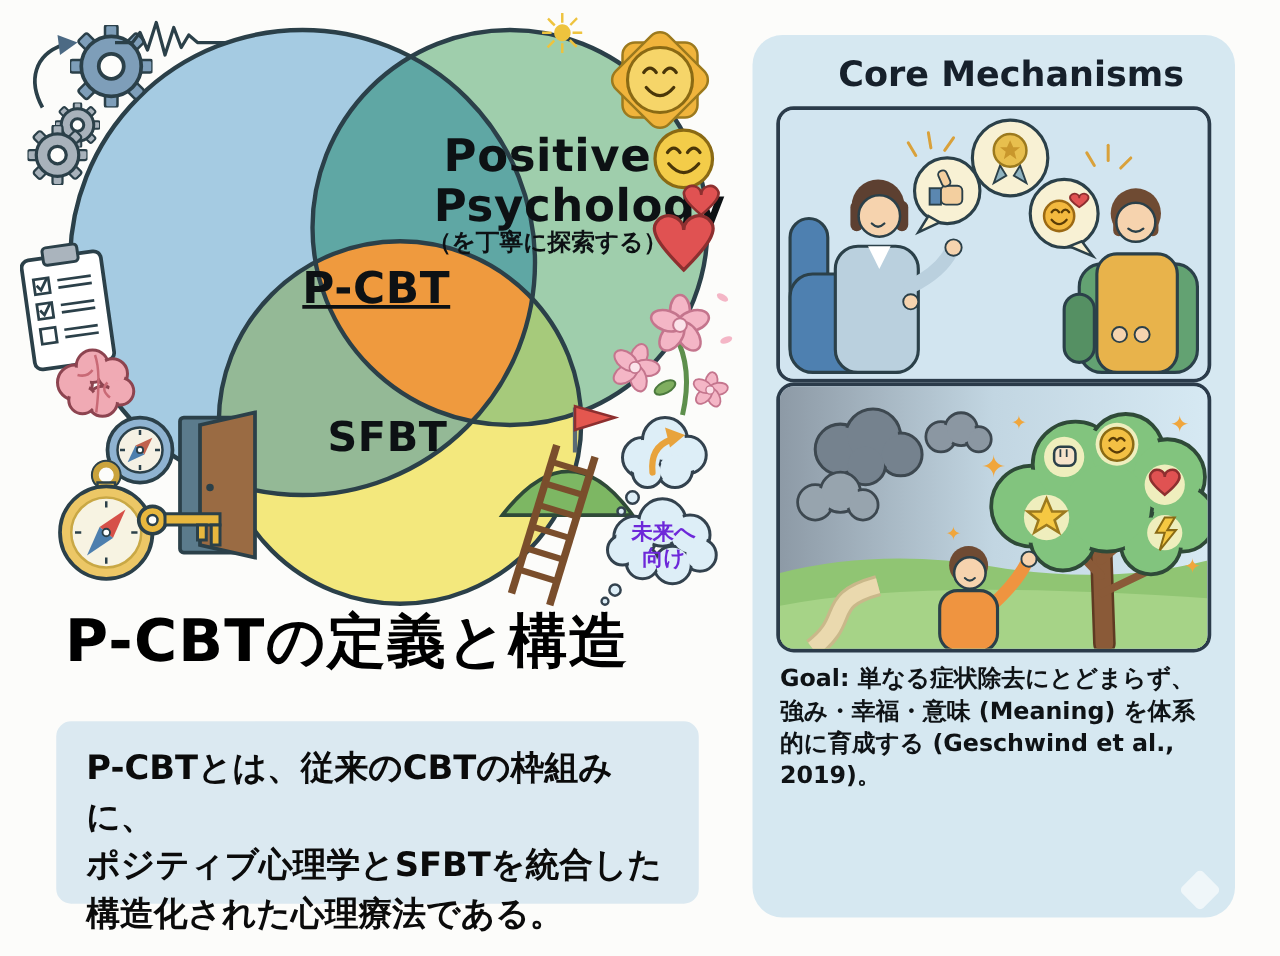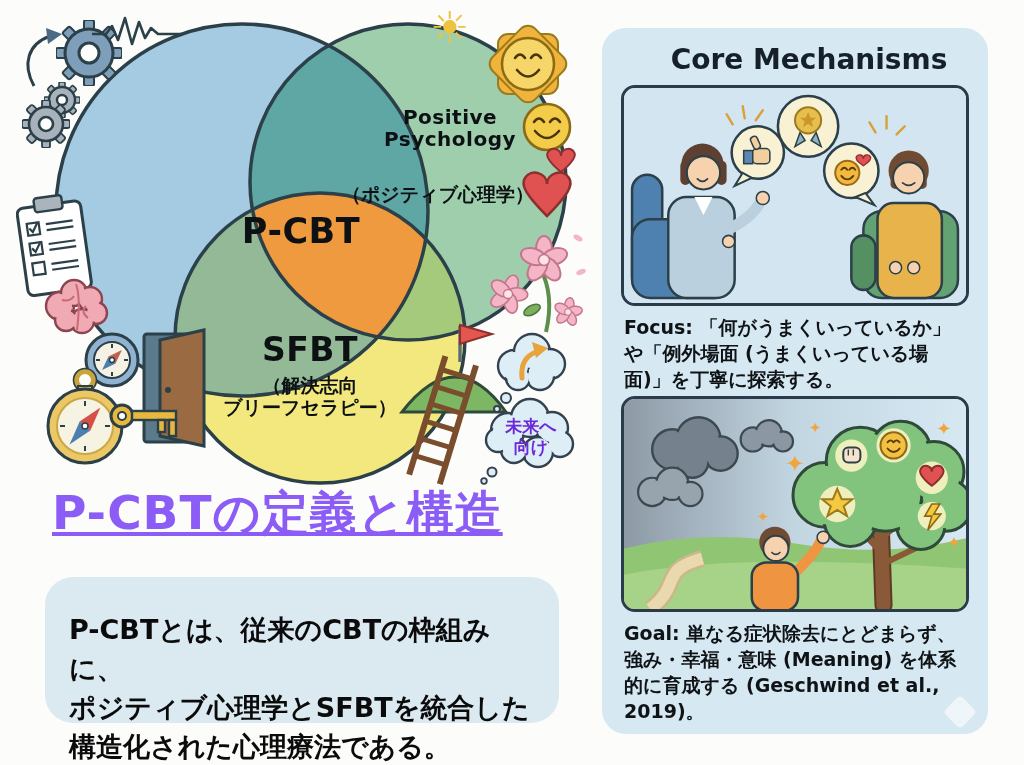--- a/index.html
+++ b/index.html
@@ -1,23 +1,23 @@
 <!DOCTYPE html>
 <html><head>
 <meta charset="utf-8">
 <style>
   html,body{margin:0;padding:0;}
   #canvas{position:relative;width:1024px;height:765px;background:#fcfcfa;overflow:hidden;
           font-family:"DejaVu Sans",sans-serif;color:#0d1114;}
   .abs{position:absolute;}
   .vlabel{font-weight:800;text-align:center;line-height:1.1;letter-spacing:0.5px;}
   .vsub{font-weight:700;text-align:center;line-height:1.18;}
-  #page-title{font-size:47px;font-weight:900;letter-spacing:1px;color:#8b5cf6;white-space:nowrap;text-decoration:underline;}
-  #def-box{left:45px;top:577px;width:514px;height:146px;background:#dbe9f1;border-radius:28px;
-           box-sizing:border-box;padding:33px 24px;font-size:27px;font-weight:800;line-height:1.45;color:#0b0b0b;}
+  #page-title{font-size:47px;font-weight:900;letter-spacing:1px;color:#000000;white-space:nowrap;}
+  #def-box{left:45px;top:577px;width:514px;height:146px;background:#dbe9f1;border-radius:12px;
+           box-sizing:border-box;padding:18px 24px;font-size:27px;font-weight:800;line-height:1.45;color:#0b0b0b;}
   #panel{left:602px;top:28px;width:386px;height:706px;background:#d6e8f1;border-radius:24px;box-sizing:border-box;}
   #panel h2{margin:15px 0 9px 16px;text-align:center;font-size:28px;font-weight:800;color:#16202b;padding-left:12px;}
   .card{position:relative;margin:0 auto;width:342px;border:3px solid #2b3b4a;border-radius:14px;
         overflow:hidden;background:#d2e5f0;}
   .card svg{display:block;}
   .caption{margin:9px 20px 4px 22px;font-size:19px;font-weight:700;line-height:1.36;color:#0f1316;}
   .caption b{font-weight:800;}
   .cloud-text{font-size:17px;font-weight:800;text-align:center;line-height:1.25;color:#6d28d9;}
   #watermark{right:16px;bottom:10px;width:24px;height:24px;background:rgba(255,255,255,.6);
              transform:rotate(45deg);border-radius:4px;}
@@ -53,31 +53,27 @@
       <circle cx="302" cy="324" r="145" fill="#ef9a3e"></circle>
     </g>
       </g>
     <g fill="none" stroke="#2b4049" stroke-width="3.5">
       <circle cx="224" cy="196" r="186"></circle>
         <circle cx="390" cy="168" r="158"></circle>
         <circle cx="302" cy="324" r="145"></circle>
     </g>
   </svg>
 
-  <div class="abs vlabel" style="left:347px;top:106px;width:182px;font-size:20px;margin-left:12px;">
+  <div class="abs vlabel" style="left:347px;top:106px;width:182px;font-size:36px;">
     <span>Positive</span><br>
     <span>Psychology</span>
   </div>
-  <div class="abs vsub" style="left:340px;top:183px;width:196px;font-size:19px;">（ポジティブ心理学）</div>
-  <div class="abs vlabel" style="left:238px;top:212px;width:126px;font-size:35px;font-weight:900;">P-CBT</div>
+  <div class="abs vsub" style="left:340px;top:183px;width:196px;font-size:19px;">（を丁寧に探索する）</div>
+  <div class="abs vlabel" style="left:238px;top:212px;width:126px;font-size:35px;font-weight:900;text-decoration:underline;">P-CBT</div>
   <div class="abs vlabel" style="left:252px;top:332px;width:116px;font-size:33px;">SFBT</div>
-  <div class="abs vsub" style="left:210px;top:374px;width:200px;font-size:19px;">
-    <span>（解決志向</span><br>
-    <span>ブリーフセラピー）</span>
-  </div>
 
   <svg class="abs" style="left:20px;top:26px;" width="48" height="64">
     <path d="M14,60 C2,38 8,18 30,10" stroke="#2b4049" stroke-width="3" fill="none"></path>
     <polygon points="26,2 42,8 28,18" fill="#4c6a84"></polygon>
   </svg>
   <svg class="abs" style="left:56px;top:20px;" width="66" height="66">
     <g transform="translate(33,33)">
       <g fill="#7e9eb9" stroke="#2b4049" stroke-width="2">
         <rect x="-5" y="-33" width="10" height="12" rx="2"></rect>
           <rect x="-5" y="-33" width="10" height="12" rx="2" transform="rotate(45)"></rect>
@@ -403,24 +399,20 @@
           <rect x="265" y="78" width="9" height="22" rx="4.5" fill="#6f4b33"></rect>
           <rect x="292" y="78" width="9" height="22" rx="4.5" fill="#6f4b33"></rect>
           <circle cx="283" cy="89" r="15.5" fill="#f6d3ae" stroke="#2b4049" stroke-width="2"></circle>
           <path d="M277,94 q6,5 12,0" fill="none" stroke="#2b4049" stroke-width="1.8" stroke-linecap="round"></path>
           <circle cx="270" cy="178" r="6" fill="#f6d3ae" stroke="#2b4049" stroke-width="1.5"></circle>
           <circle cx="288" cy="178" r="6" fill="#f6d3ae" stroke="#2b4049" stroke-width="1.5"></circle>
         </g>
       </svg>
     </div>
 
-    <p class="caption">
-      <b>Focus:</b>
-      <span>「何がうまくいっているか」や「例外場面 (うまくいっている場面)」を丁寧に探索する。</span>
-    </p>
 
     <div class="card" style="height:210px;">
       <svg width="100%" height="100%" viewBox="0 0 340 208" preserveAspectRatio="none">
         <defs>
           <linearGradient id="sky2" x1="0" y1="0" x2="1" y2="0">
             <stop offset="0" stop-color="#8d9aa6"></stop>
               <stop offset="0.5" stop-color="#c2d6e2"></stop>
               <stop offset="1" stop-color="#d6e9f3"></stop>
           </linearGradient>
         </defs>

